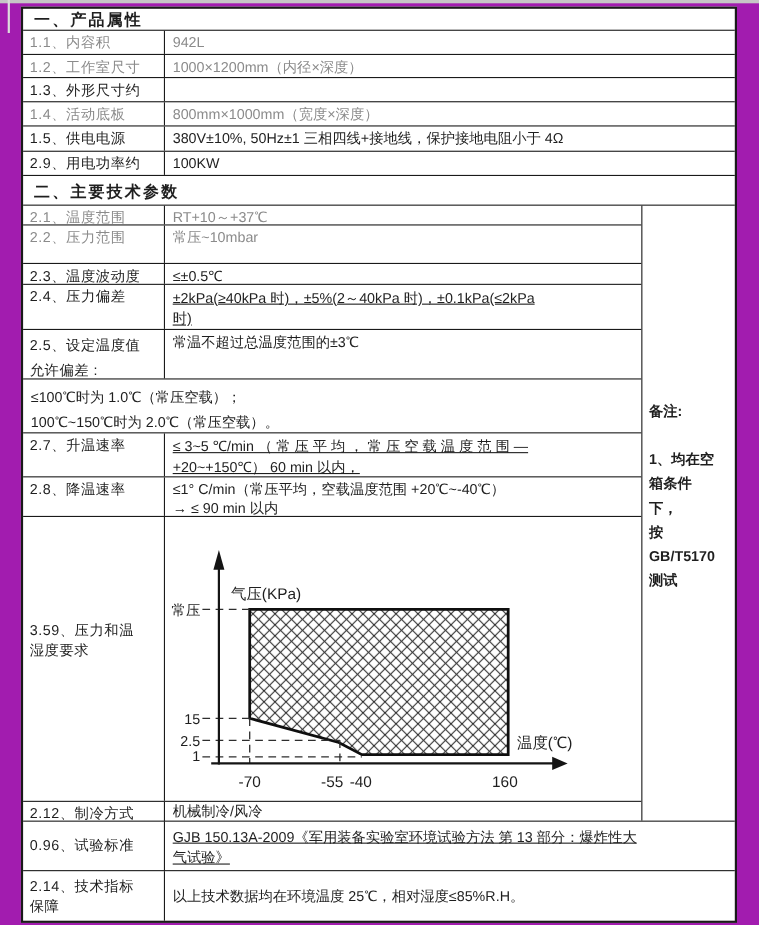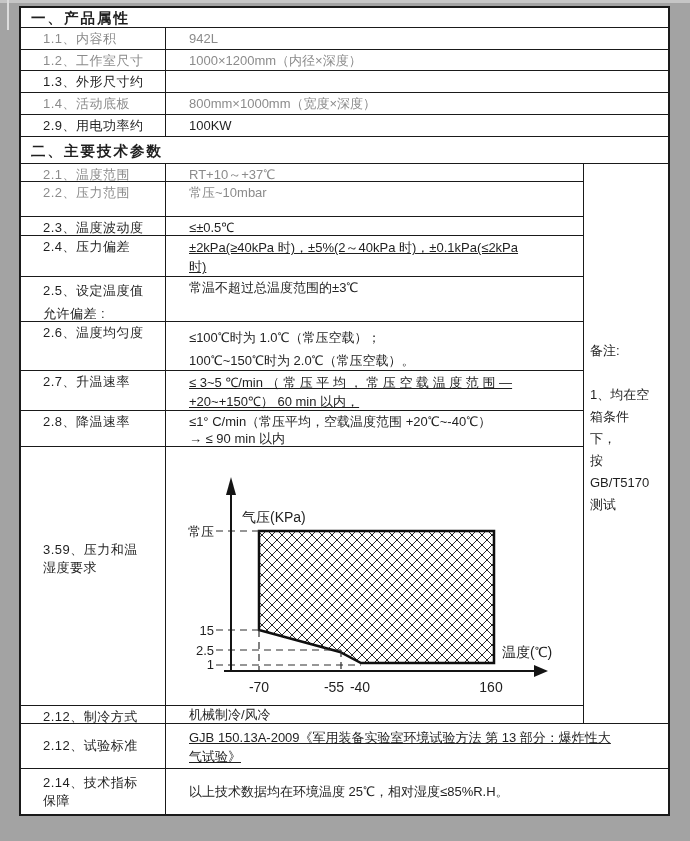--- a/index.html
+++ b/index.html
@@ -1,31 +1,31 @@
 <!DOCTYPE html>
 <html><head>
 <meta charset="utf-8">
 <style>
   html,body{margin:0;padding:0;}
   body{background:#ffffff;font-family:"Liberation Sans",sans-serif;}
-  .page{position:relative;width:690px;height:841px;background:#a3a3a3;overflow:hidden;color:#1f1f1f;}
+  .page{position:relative;width:690px;height:841px;background:#a21caf;overflow:hidden;color:#1f1f1f;}
   .page-edge-top{position:absolute;left:0;top:0;width:690px;height:3px;background:#c6c6c6;}
   .page-edge-left{position:absolute;left:7px;top:0;width:2px;height:30px;background:#dcdcdc;}
   .spec-table{position:absolute;left:19px;top:6px;width:651px;border:2px solid #1a1a1a;background:#ffffff;box-sizing:border-box;}
   .row{display:flex;border-bottom:1px solid #1a1a1a;box-sizing:border-box;align-items:flex-start;}
   .row:last-child{border-bottom:none;}
   .hdr{font-weight:bold;font-size:14.5px;padding:2px 0 0 10px;letter-spacing:2px;align-items:center;display:flex;}
-  .cell{box-sizing:border-box;font-size:13px;line-height:18px;white-space:pre-line;margin-left:16px;}
+  .cell{box-sizing:border-box;font-size:13px;line-height:18px;white-space:pre-line;}
   .lbl{width:129px;flex:0 0 129px;border-right:1px solid #1a1a1a;padding:2px 3px 0 6px;height:100%;letter-spacing:0.5px;}
   .val{flex:1;padding:2px 6px 0 7px;}
   .dim{color:#8b8b8b;}
   .s2body{display:flex;border-bottom:1px solid #1a1a1a;box-sizing:border-box;}
   .s2left{width:562px;flex:0 0 562px;box-sizing:border-box;}
   .s2left .row:last-child{border-bottom:none;align-items:flex-end;}
-  .remark{flex:1;border-left:1px solid #1a1a1a;box-sizing:border-box;padding:176px 20px 0 6px;font-size:13px;line-height:22px;white-space:pre-line;}
+  .remark{flex:1;border-left:1px solid #1a1a1a;box-sizing:border-box;padding:176px 20px 0 6px;font-size:13px;line-height:22px;white-space:pre-line;font-weight:bold;}
   .lh23{line-height:23px;}
   .lh19{line-height:19px;text-decoration:underline;}
   .lh17{line-height:17px;}
   .vcenter{align-items:center;}
   .chart-cell{position:relative;padding:0;height:100%;}
   .chart-cell svg{display:block;}
   .lbl-211{padding-top:94px;}
   svg text{font-family:"Liberation Sans",sans-serif;fill:#1f1f1f;}
 </style>
 </head>
@@ -50,20 +50,24 @@
       <div class="cell val dim">1000×1200mm（内径×深度）</div>
     </div>
     <div class="row" style="height:22px">
       <div class="cell lbl">1.3、外形尺寸约</div>
       <div class="cell val"></div>
     </div>
     <div class="row" style="height:22px">
       <div class="cell lbl dim">1.4、活动底板</div>
       <div class="cell val dim">800mm×1000mm（宽度×深度）</div>
     </div>
+    <div class="row" style="height:23px">
+      <div class="cell lbl">1.5、供电电源</div>
+      <div class="cell val">380V±10%, 50Hz±1 三相四线+接地线，保护接地电阻小于 4Ω</div>
+    </div>
     <div class="row" style="height:22px">
       <div class="cell lbl">2.9、用电功率约</div>
       <div class="cell val">100KW</div>
     </div>
 
     <div class="row hdr" style="height:27px">
       <span>二、主要技术参数</span>
     </div>
 
     <div class="s2body" style="height:560px">
@@ -85,21 +89,20 @@
           <div class="cell lbl">2.4、压力偏差</div>
           <div class="cell val lh19">±2kPa(≥40kPa 时)，±5%(2～40kPa 时)，±0.1kPa(≤2kPa
 时)</div>
         </div>
         <div class="row" style="height:45px">
           <div class="cell lbl lh23">2.5、设定温度值
 允许偏差 :</div>
           <div class="cell val">常温不超过总温度范围的±3℃</div>
         </div>
         <div class="row" style="height:49px">
-          <div class="cell lbl">2.6、温度均匀度</div>
           <div class="cell val lh23" style="padding-top:4px">≤100℃时为 1.0℃（常压空载）；
 100℃~150℃时为 2.0℃（常压空载）。</div>
         </div>
         <div class="row" style="height:40px">
           <div class="cell lbl">2.7、升温速率</div>
           <div class="cell val lh19">≤ 3~5 ℃/min （ 常 压 平 均 ， 常 压 空 载 温 度 范 围  —
 +20~+150℃）  60  min 以内，</div>
         </div>
         <div class="row" style="height:36px">
           <div class="cell lbl">2.8、降温速率</div>
@@ -161,21 +164,21 @@
 
 1、均在空
 箱条件下，
 按
 GB/T5170
 测试</div>
     </div>
 
     <div class="row vcenter" style="height:45px">
       <div class="cell lbl" style="align-self:center;height:auto;border-right:1px solid #1a1a1a;padding-top:0;min-height:45px;display:flex;align-items:center">
-        <span>2.12、试验标准</span>
+        <span>0.96、试验标准</span>
       </div>
       <div class="cell val lh19">GJB 150.13A-2009《军用装备实验室环境试验方法 第 13 部分：爆炸性大
 气试验》</div>
     </div>
     <div class="row vcenter" style="height:45px">
       <div class="cell lbl" style="align-self:stretch;display:flex;align-items:center;padding-top:0">
         <span style="white-space:pre-line">2.14、技术指标
 保障</span>
       </div>
       <div class="cell val" style="align-self:center;padding-top:0">以上技术数据均在环境温度 25℃，相对湿度≤85%R.H。</div>

